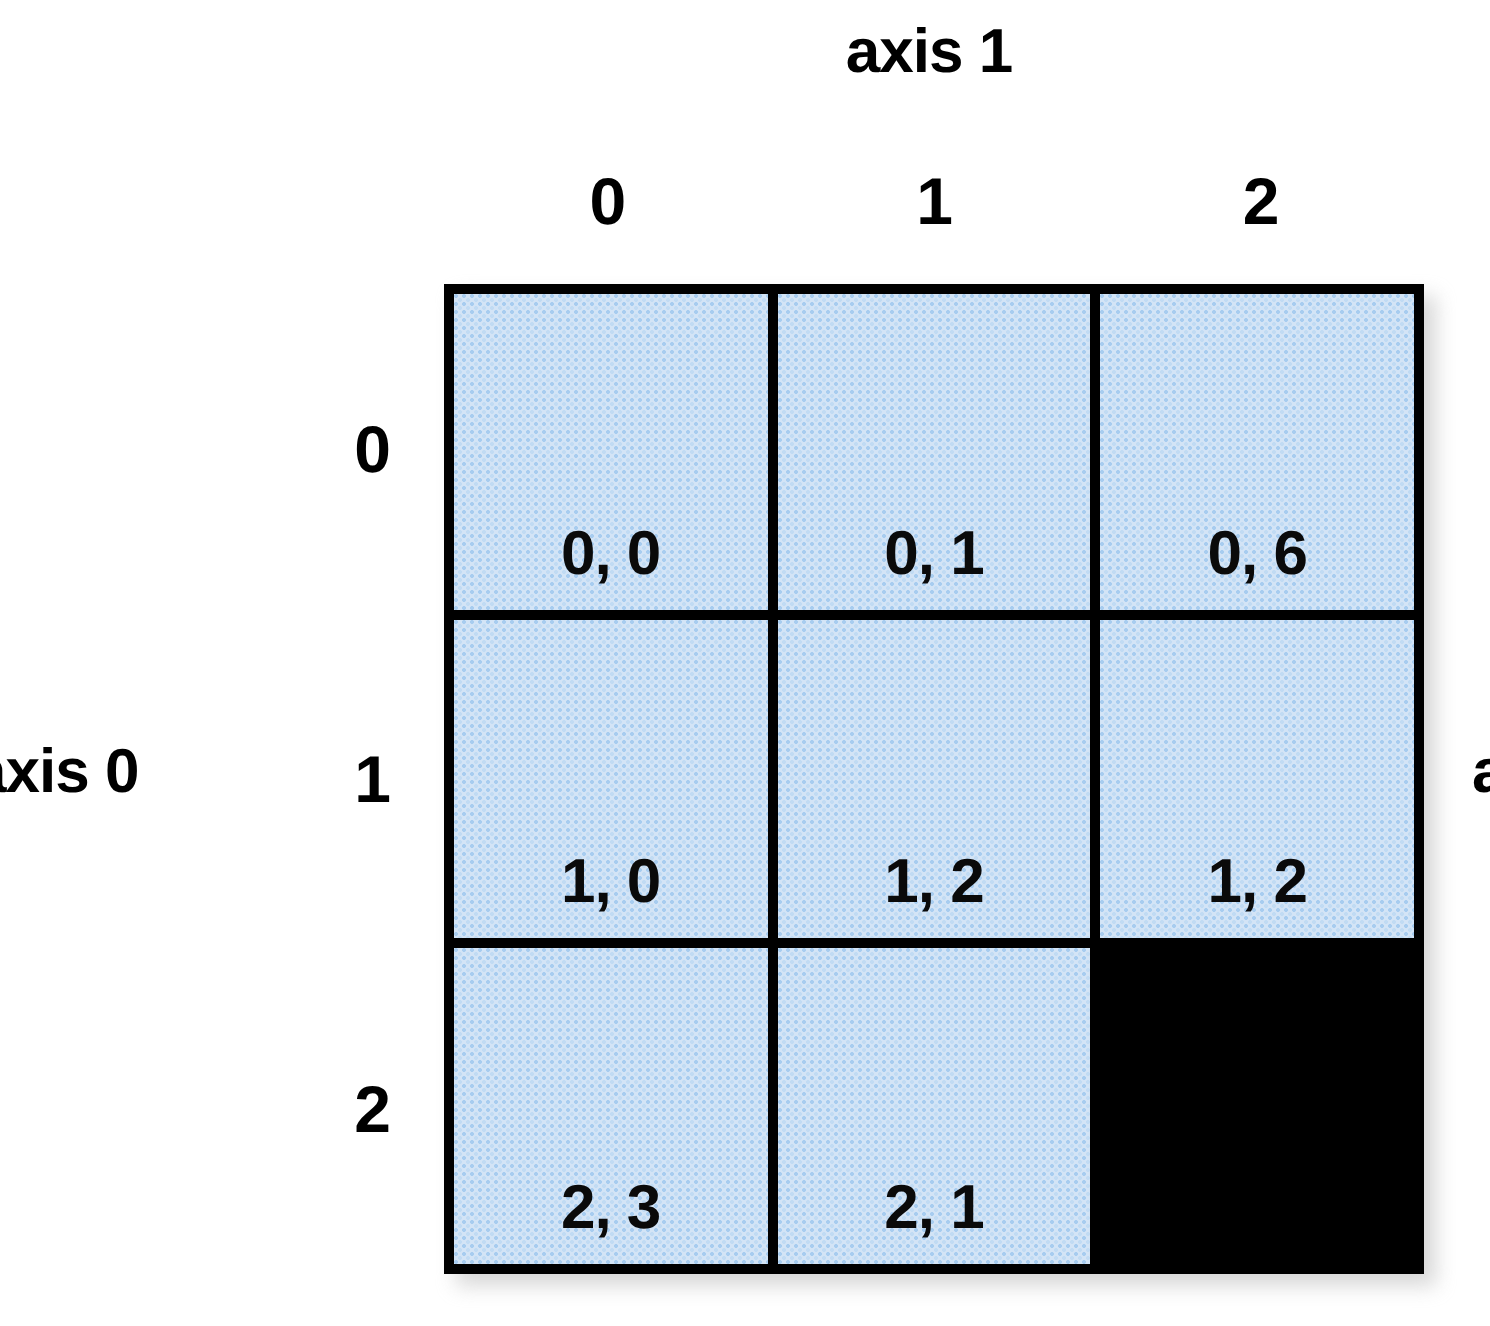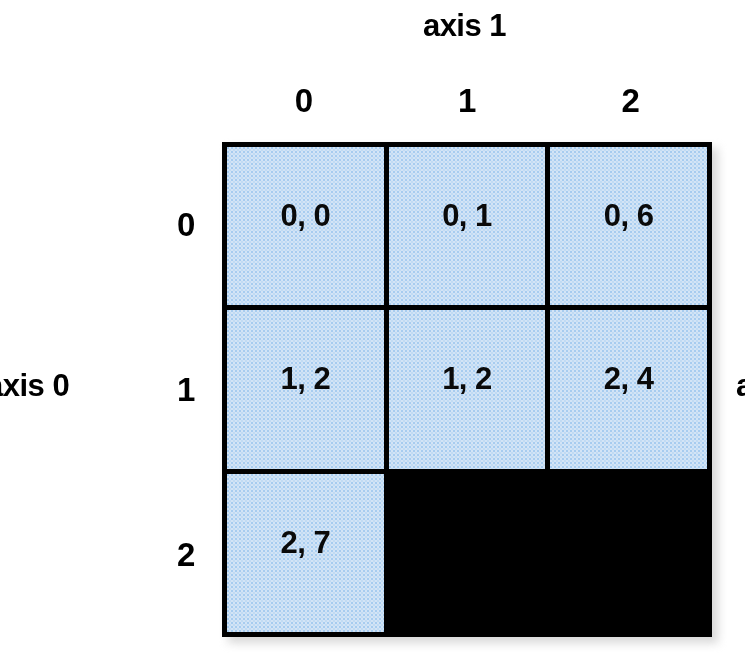--- a/index.html
+++ b/index.html
@@ -108,21 +108,21 @@
   }
   .cell {
     position: relative;
     background-color: #d3e4f6;
     
     background-image:
       radial-gradient(circle at 1px 1px, rgba(160,200,238,0.85) 0.9px, transparent 1.1px),
       radial-gradient(circle at 3px 3px, rgba(188,216,243,0.8) 0.9px, transparent 1.1px);
     background-size: 4px 4px, 4px 4px;
     display: flex;
-    align-items: center;
+    align-items: flex-end;
     justify-content: center;
   }
   .cell-label {
     font-size: 31px;
     font-weight: 700;
     letter-spacing: -0.5px;
     color: #0a0a0a;
     
     transform: translateY(-10px);
   }
@@ -163,27 +163,30 @@
     <span class="cell-label">0, 0</span>
   </div>
   <div class="cell">
     <span class="cell-label">0, 1</span>
   </div>
   <div class="cell">
     <span class="cell-label">0, 6</span>
   </div>
 
   <div class="cell">
+    <span class="cell-label">1, 0</span>
+  </div>
+  <div class="cell">
     <span class="cell-label">1, 2</span>
   </div>
   <div class="cell">
     <span class="cell-label">1, 2</span>
   </div>
 
   <div class="cell">
-    <span class="cell-label">2, 4</span>
+    <span class="cell-label">2, 3</span>
   </div>
   <div class="cell">
-    <span class="cell-label">2, 7</span>
+    <span class="cell-label">2, 1</span>
   </div>
 </div>
 
 <div id="right-clipped-label">a</div>
 
 </body></html>

